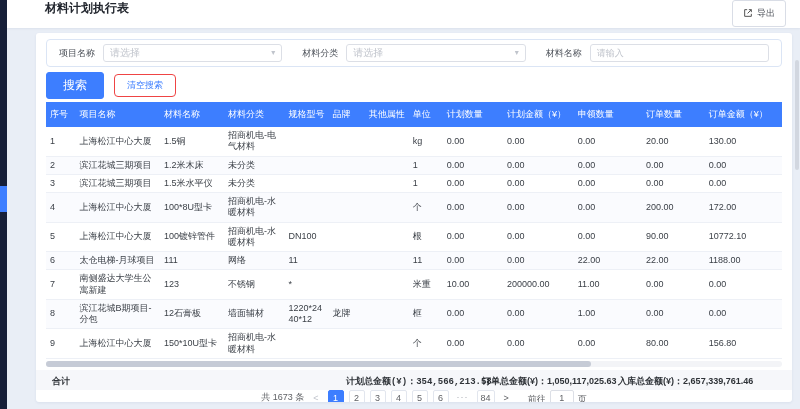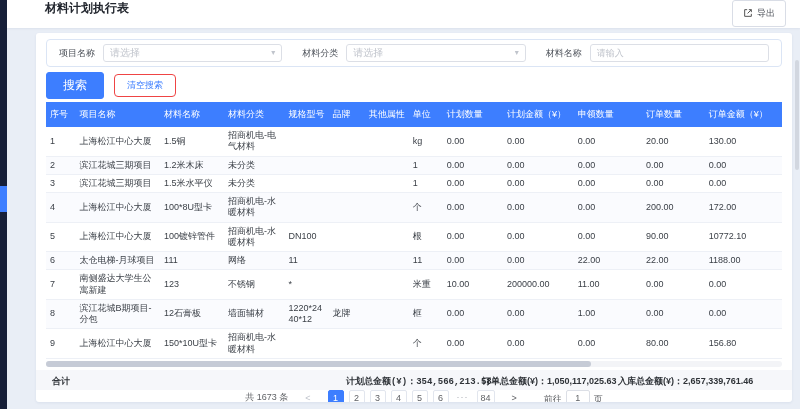--- a/index.html
+++ b/index.html
@@ -40,21 +40,21 @@
   .hscroll .thumb { position:absolute; left:0; top:0; height:6px; width:74%; background:#c6cbd6; border-radius:3px; cursor:pointer; }
 
   .summary { margin-top:3px; background:#f6f7fa; height:20px; position:relative; font-size:9px; color:#2f3338; font-weight:bold; flex:none; }
   .summary span { position:absolute; top:5px; white-space:nowrap; }
   .summary .s-label { left:16px;font-family:Liberation Serif, serif; }
   .summary .g1 { left:41%;font-family:Liberation Mono, monospace; }
   .summary .g2 { left:59%;text-align:center; }
   .summary .g3 { left:77%; }
   .summary .g1 span, .summary .g2 span, .summary .g3 span { position:static; }
 
-  .pagination { flex:1; display:flex; align-items:center; justify-content:center; gap:14px; font-size:9px; color:#606266;padding-left:20px; }
+  .pagination { flex:1; display:flex; align-items:center; justify-content:center; gap:6px; font-size:9px; color:#606266;padding-left:20px; }
   .pages { display:inline-flex; gap:5px; }
   .page { min-width:16px; height:16px; line-height:15px; text-align:center; border:1px solid #e2e6ee; border-radius:2px; background:#fff; color:#606266; padding:0 3px; cursor:pointer; }
   .page.active { background:#3d7eff; color:#fff; border-color:#3d7eff; }
   .page.dots { border:none; color:#a8abb2; letter-spacing:1px; }
   .arrow { padding:0 3px; cursor:pointer; }
   .arrow.prev { color:#c0c4cc; }
   .arrow.next { color:#606266; }
   .goto { display:flex; align-items:flex-end; gap:4px; margin-left:10px; color:#606266; }
   .goto input { width:24px; height:16px; border:1px solid #dcdfe6; border-radius:2px; font-size:9px; text-align:center; color:#606266; outline:none; }
 

